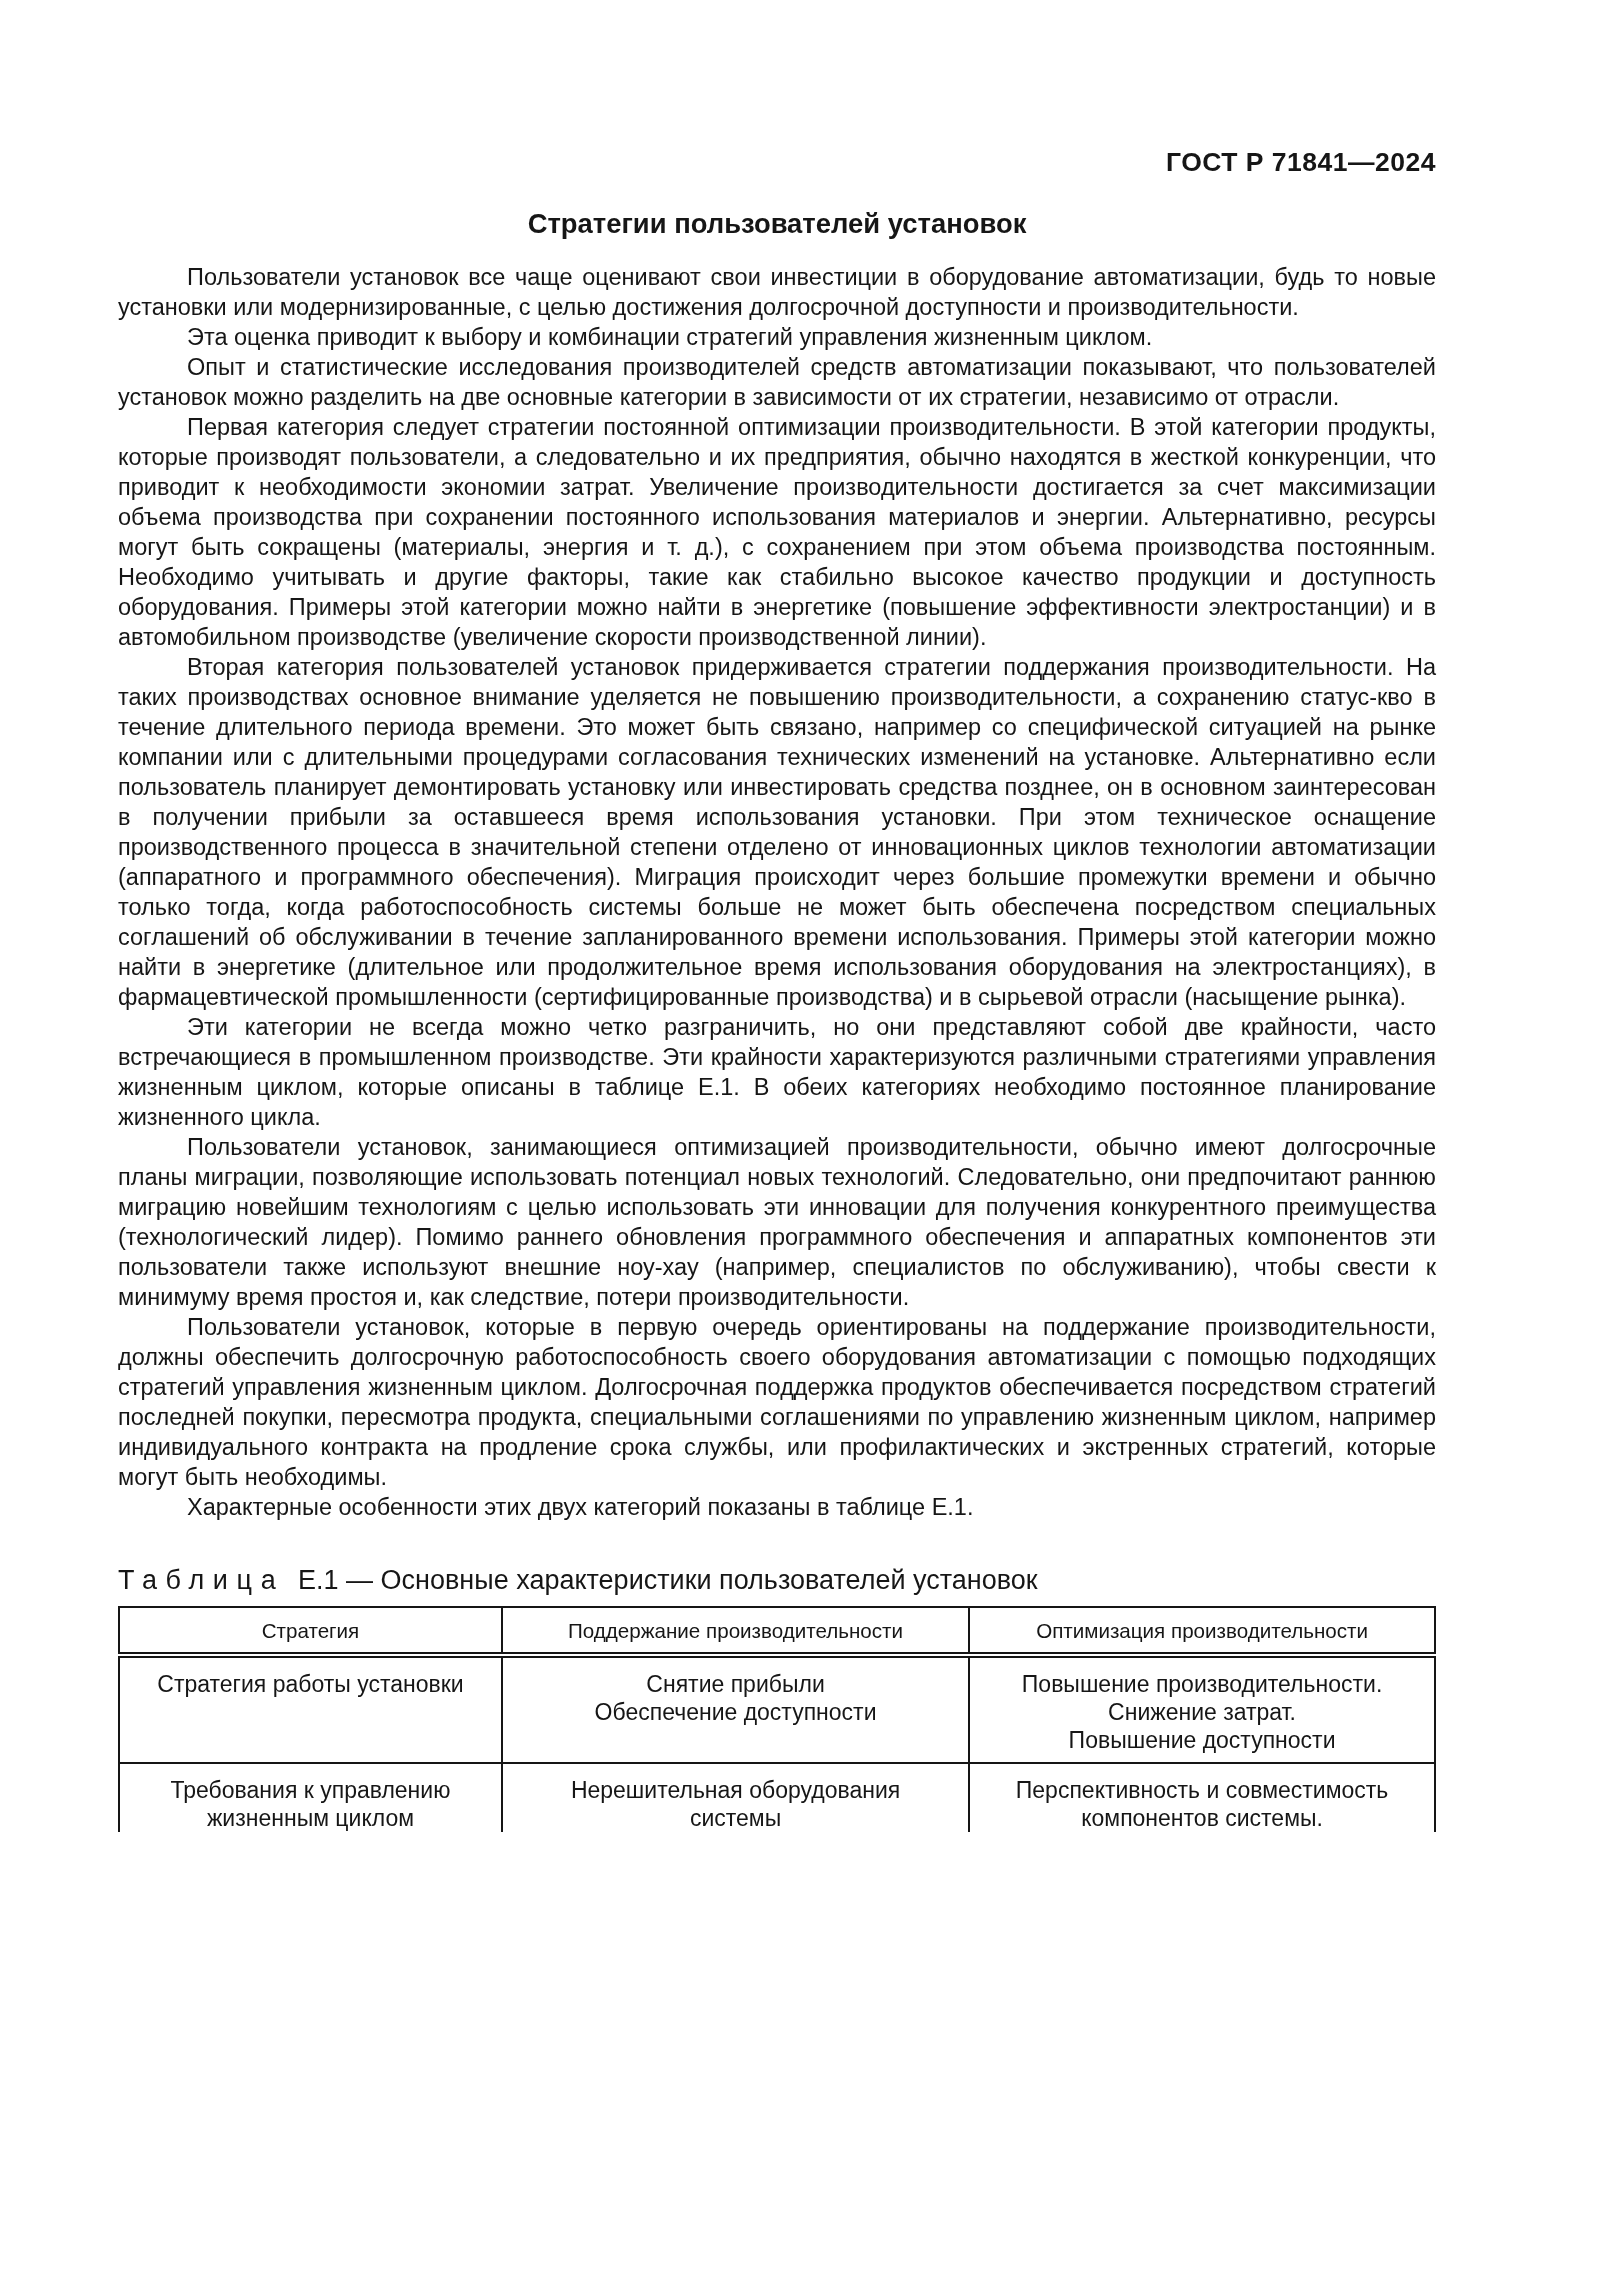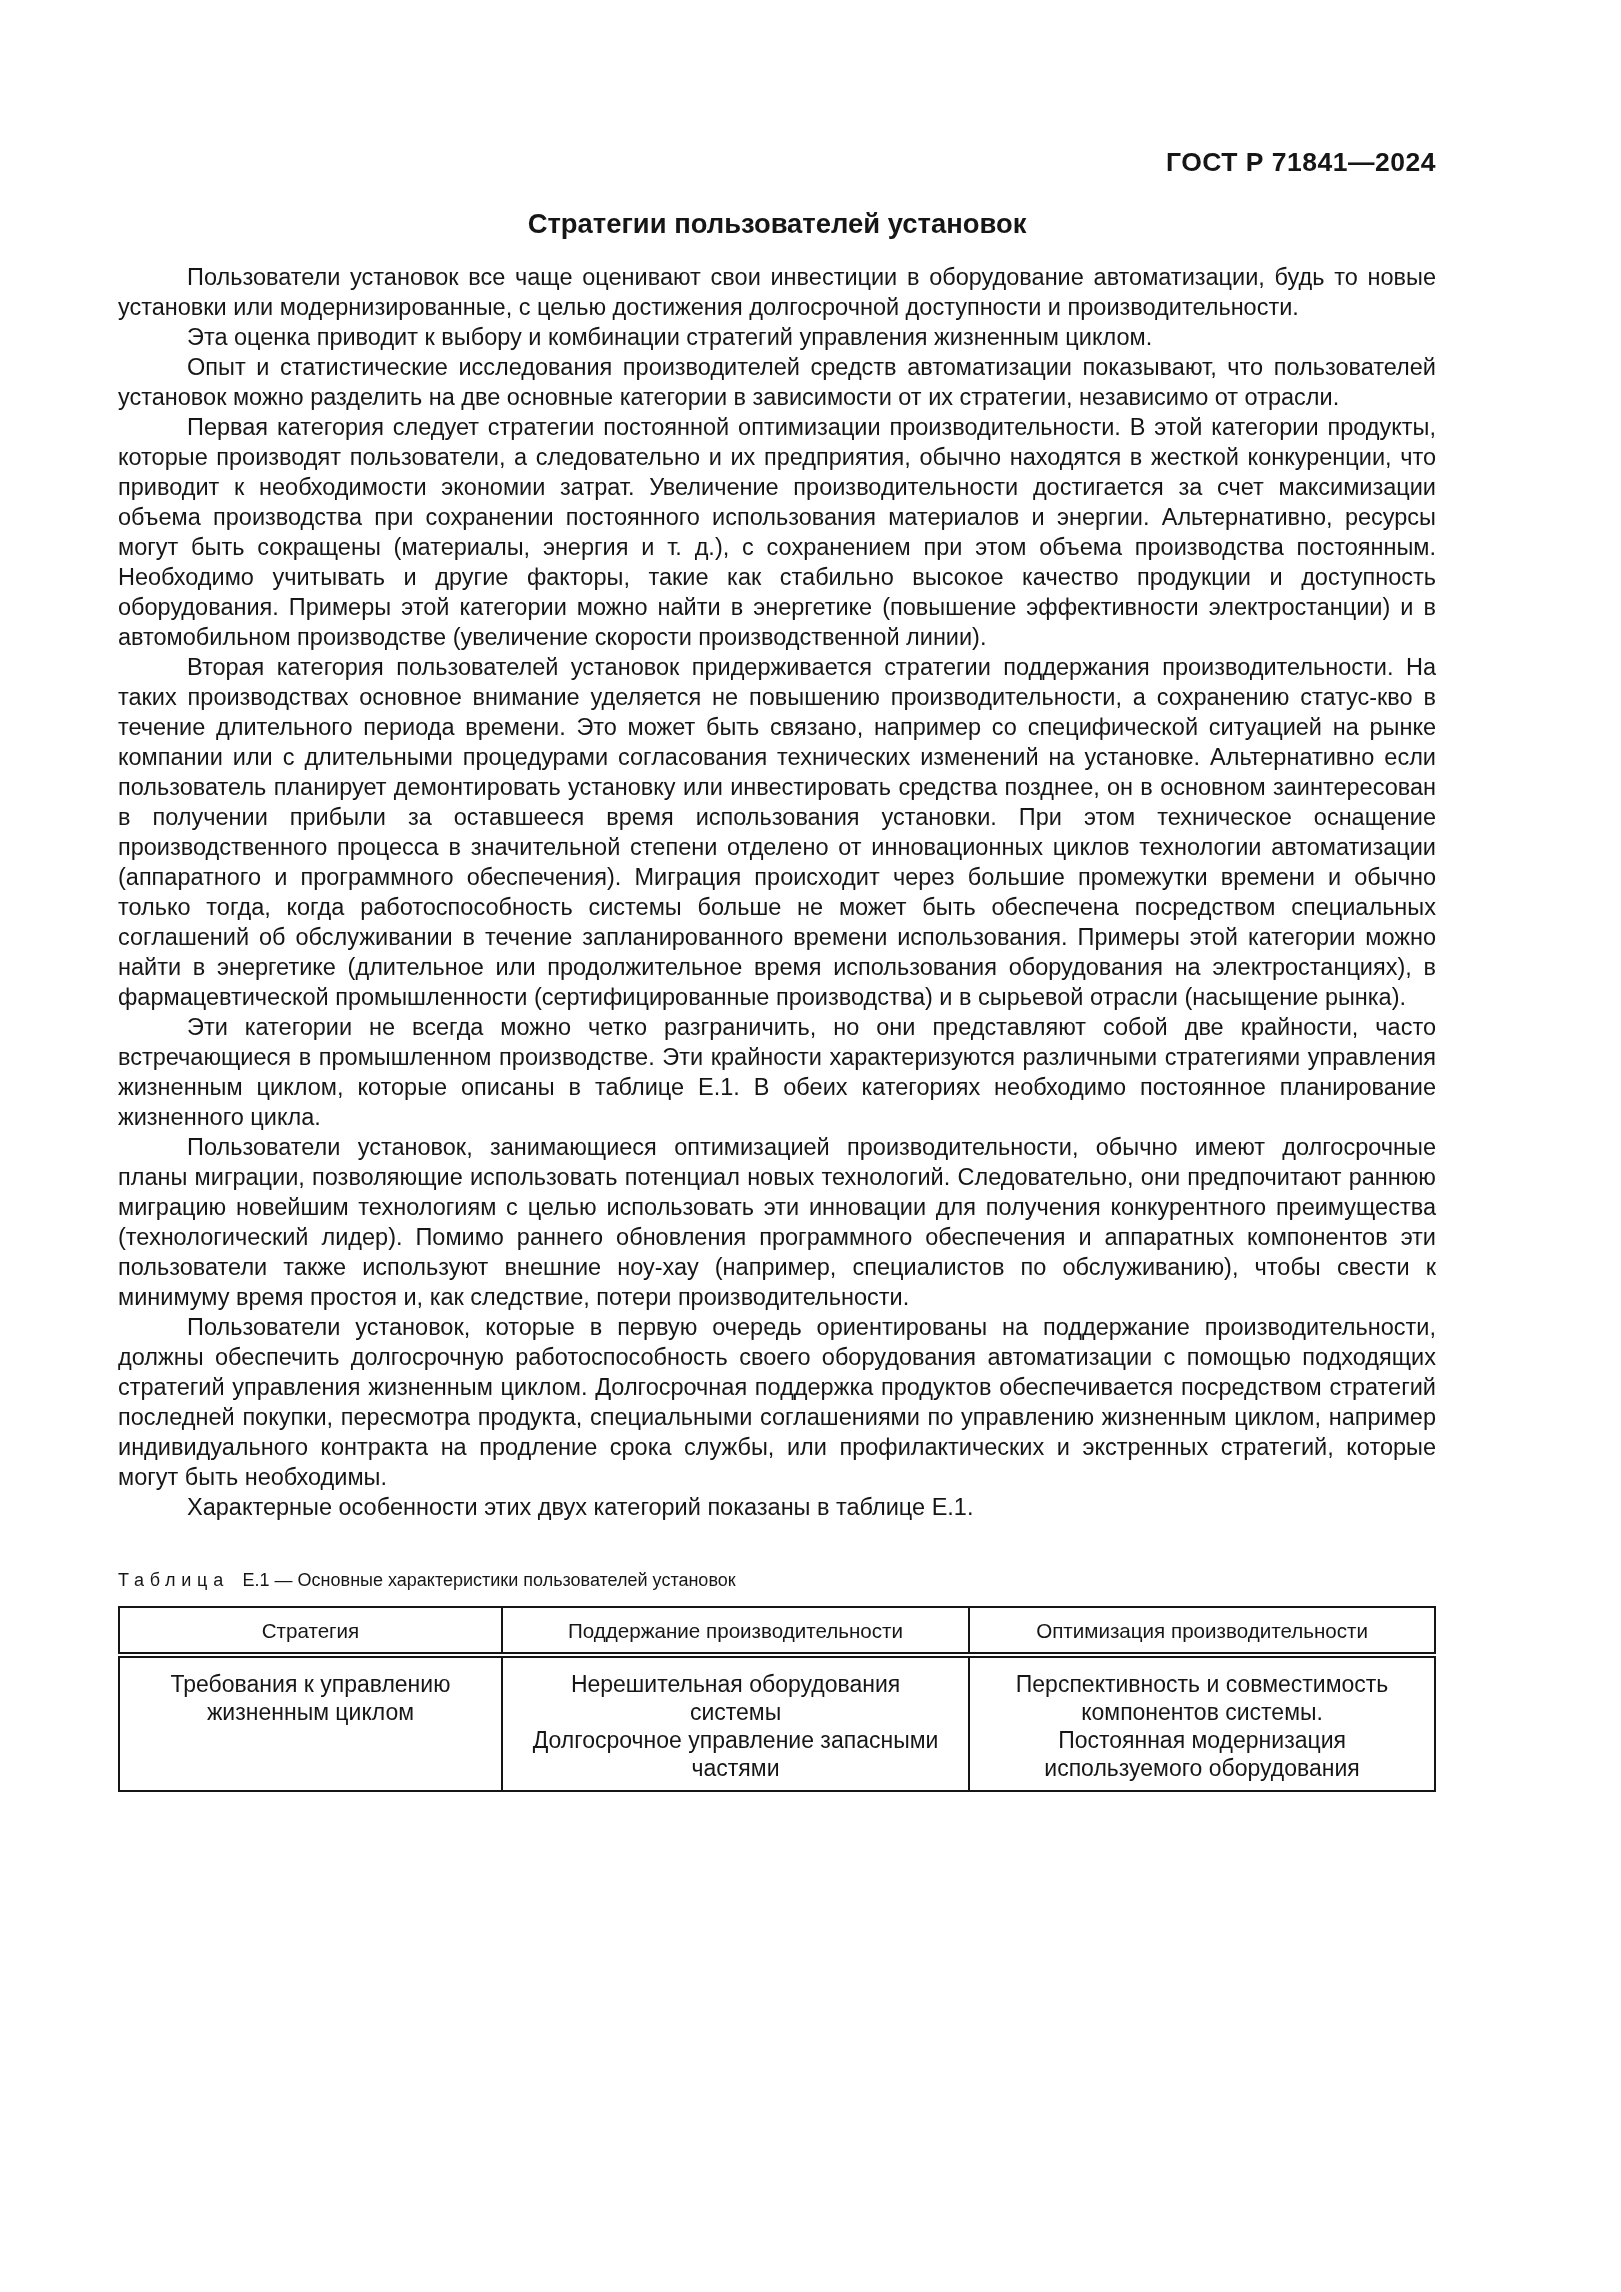--- a/index.html
+++ b/index.html
@@ -46,21 +46,21 @@
     margin: 0;
     font-size: 23.5px;
     line-height: 30px;
     text-align: justify;
     text-indent: 69px;
     hyphens: auto;
     -webkit-hyphens: auto;
   }
   .table-caption {
     margin-top: 44px;
-    font-size: 18px;
+    font-size: 27px;
     line-height: 28px;
   }
   .table-caption .spaced { letter-spacing: 0.32em; }
   .table-caption .caption-rest { margin-left: 13.7px; }
   table.char-table {
     margin-top: 12.7px;
     width: 100%;
     border-collapse: collapse;
     border: 2.9px solid #151515;
     table-layout: fixed;
@@ -133,20 +133,34 @@
       <thead>
         <tr>
           <th>Стратегия</th>
           <th>Поддержание производительности</th>
           <th>Оптимизация производительности</th>
         </tr>
       </thead>
       <tbody>
         <tr>
           <td>
+            <div class="cell-line">Стратегия работы установки</div>
+          </td>
+          <td>
+            <div class="cell-line">Снятие прибыли</div>
+            <div class="cell-line">Обеспечение доступности</div>
+          </td>
+          <td>
+            <div class="cell-line">Повышение производительности.</div>
+            <div class="cell-line">Снижение затрат.</div>
+            <div class="cell-line">Повышение доступности</div>
+          </td>
+        </tr>
+        <tr>
+          <td>
             <div class="cell-line">Требования к управлению</div>
             <div class="cell-line">жизненным циклом</div>
           </td>
           <td>
             <div class="cell-line">Нерешительная оборудования</div>
             <div class="cell-line">системы</div>
             <div class="cell-line">Долгосрочное управление запасными</div>
             <div class="cell-line">частями</div>
           </td>
           <td>

